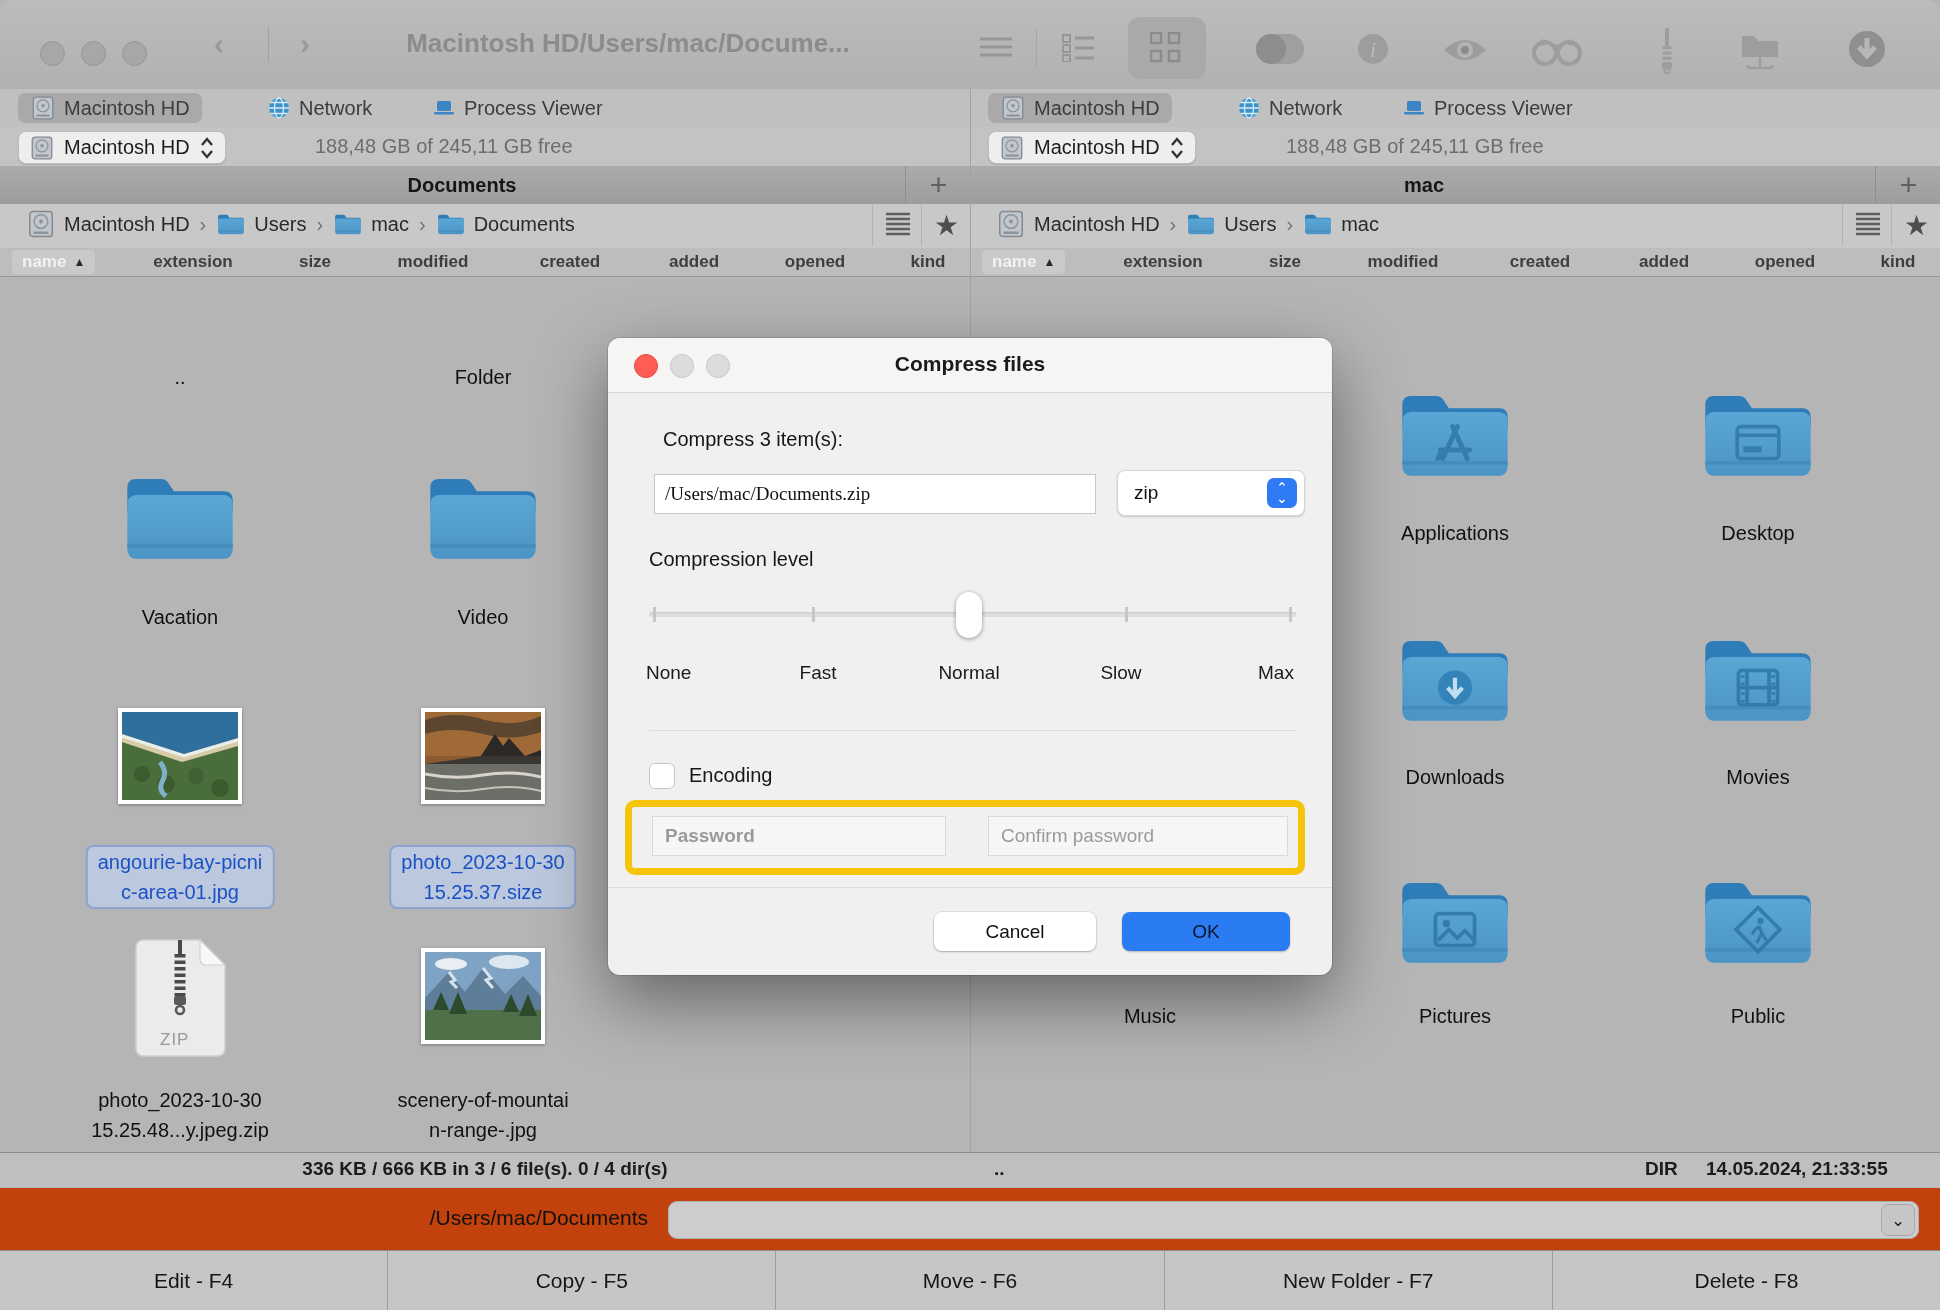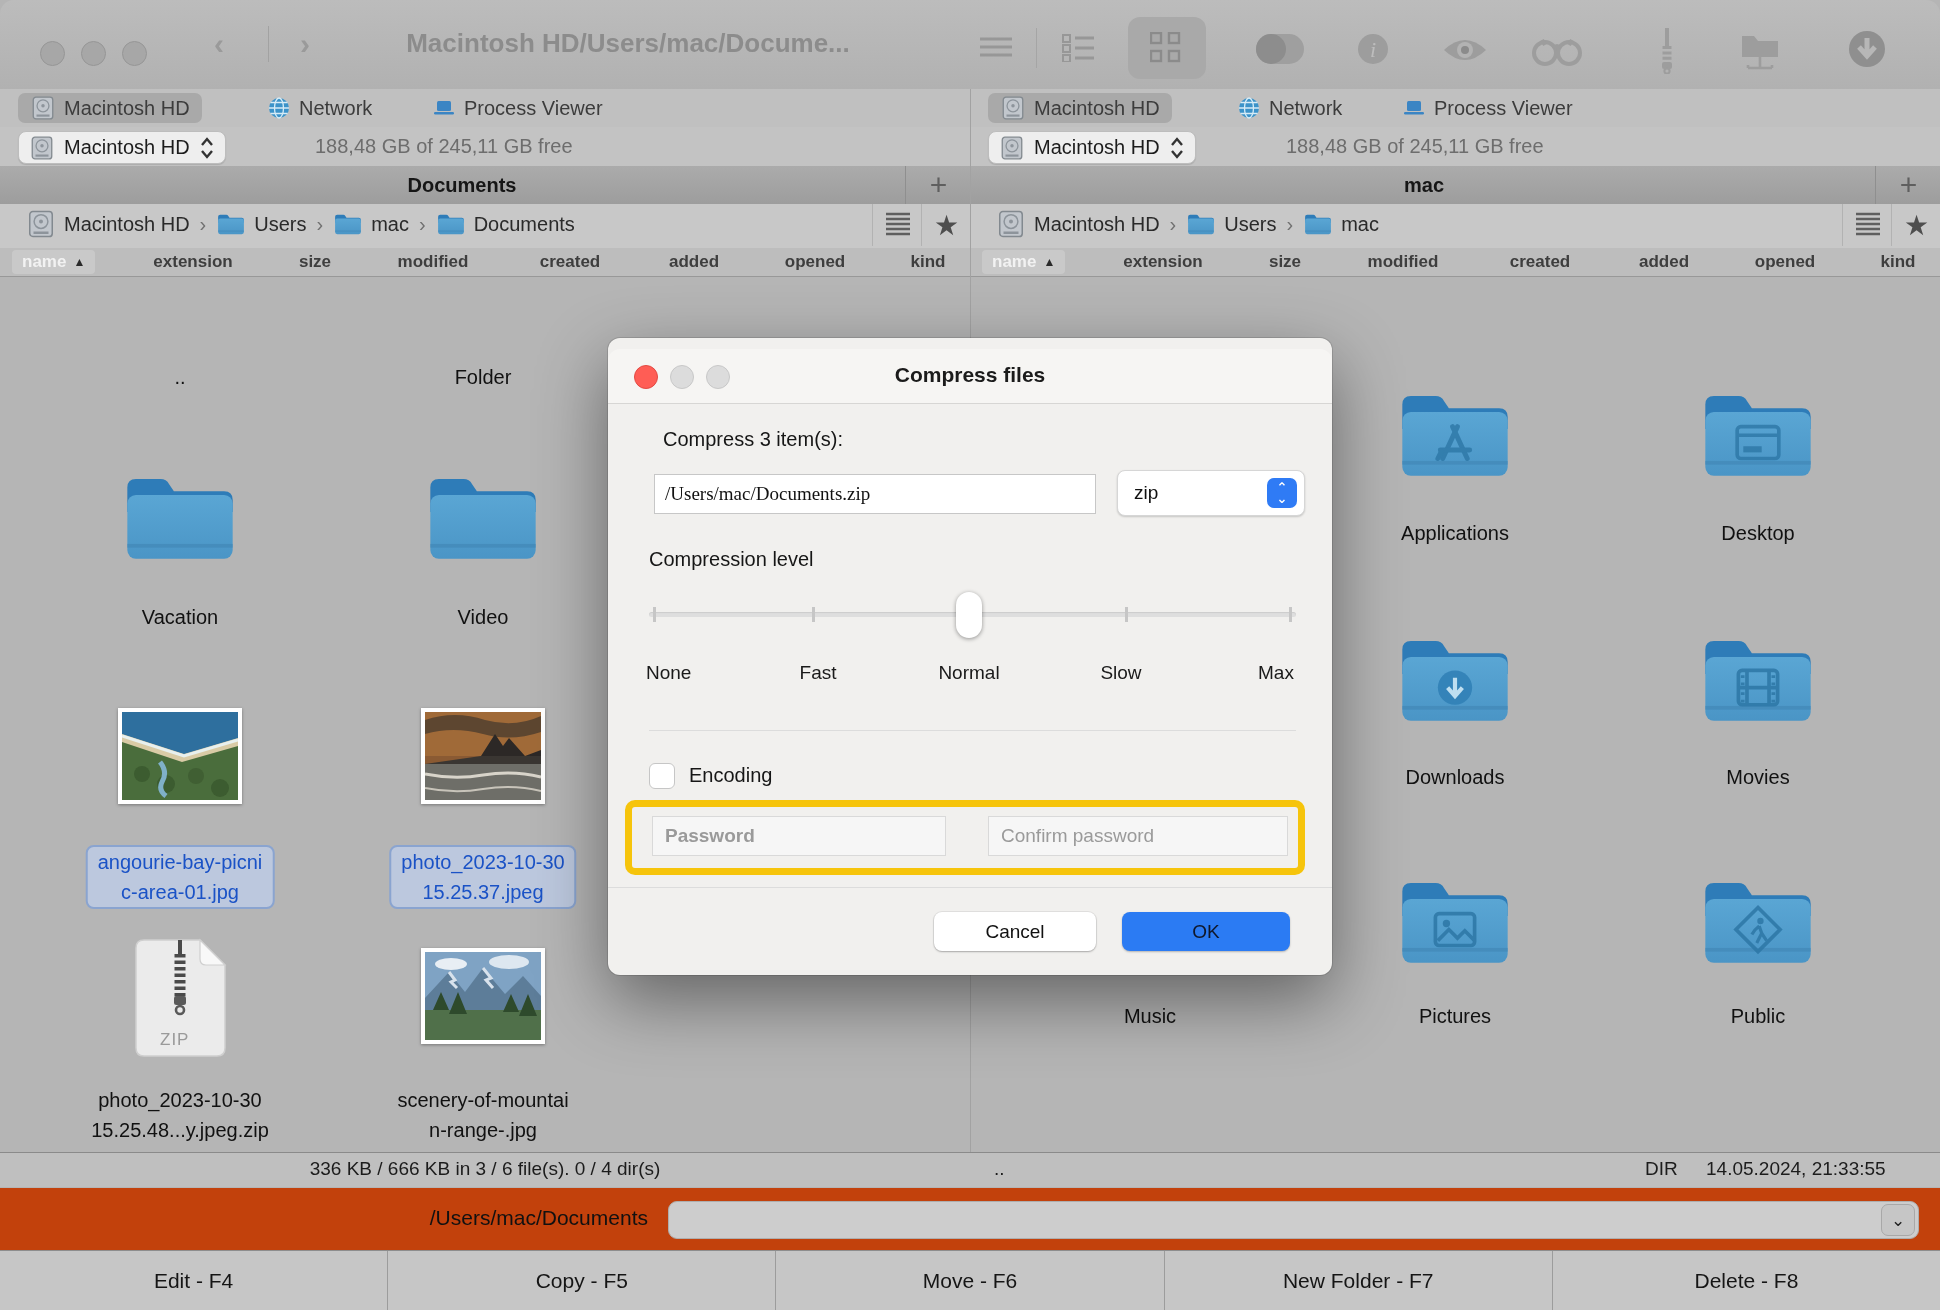--- a/index.html
+++ b/index.html
@@ -42,37 +42,37 @@
   .namePill span.lbl{color:#f2f2f2;font-size:17px;font-weight:bold;}
   .namePill span.tri{color:#2b2b2b;font-size:12px;}
   .paneDivider{left:970px;top:89px;width:1px;height:1097px;background:#a2a2a2;}
   
   .fitemLbl{font-size:20px;color:#111;line-height:30px;text-align:center;white-space:nowrap;}
   .selBox{background:#bcc8de;border:2px solid #8aa4d0;border-radius:8px;padding:0 10px;color:#1a52c6;}
   .selBox div{color:#1a52c6;}
   .thumb{background:#fff;padding:4px;box-shadow:0 1px 3px rgba(0,0,0,.35);}
   .thumb svg{display:block;}
   
-  .statusrow{left:0;top:1152px;width:1940px;height:34px;background:#bfbfbf;border-top:1px solid #8a8a8a;}
+  .statusrow{left:0;top:1152px;width:1940px;height:34px;background:#bfbfbf;border-top:1px solid #8a8a8a;font-weight:bold;}
   .statusTxt{font-size:19px;color:#1c1c1c;white-space:nowrap;}
   .pathrow{left:0;top:1188px;width:1940px;height:64px;background:#c2410c;}
   .pathLbl{font-size:21px;color:#111;}
   .pathInput{height:36px;background:#cdcdcd;border:1px solid #aeaeae;border-radius:9px;}
   .pathDrop{width:32px;height:30px;background:#c6c6c6;border:1px solid #a8a8a8;border-radius:7px;
             display:flex;align-items:center;justify-content:center;font-size:17px;color:#222;}
   .fnrow{left:0;top:1250px;width:1940px;height:60px;background:#c6c6c6;border-top:1px solid #8d8d8d;
          display:flex;}
   .fnBtn{flex:1;display:flex;align-items:center;justify-content:center;font-size:21px;color:#151515;
          border-right:1px solid #9c9c9c;}
   .fnBtn:last-child{border-right:none;}
   
   .dialog{left:608px;top:338px;width:724px;height:637px;background:#f1f0ee;border-radius:12px;
           box-shadow:0 25px 70px rgba(0,0,0,.45),0 0 0 1px rgba(0,0,0,.12);}
   .dlgTitlebar{left:0;top:0;width:724px;height:54px;background:#f6f5f3;border-bottom:1px solid #d7d6d4;
-               border-radius:12px 12px 0 0;margin-top:11px;}
+               border-radius:12px 12px 0 0;}
   .dlgTitle{font-size:21px;font-weight:bold;color:#1b1b1b;}
   .dtl{width:22px;height:22px;border-radius:50%;}
   .dlgLbl{font-size:20px;color:#161616;}
   .dlgInput{background:#fff;border:1px solid #c7c7c7;font-size:19px;color:#111;padding:0 10px;
             box-sizing:border-box;font-family:"Liberation Sans","DejaVu Sans",sans-serif;}
   .zipDD{background:#fff;border:1px solid #d6d6d6;border-radius:8px;box-shadow:0 1px 2px rgba(0,0,0,.18);
          display:flex;align-items:center;}
   .stepper{width:30px;height:30px;background:#2f7bf5;border-radius:7px;display:flex;flex-direction:column;
            align-items:center;justify-content:center;color:#fff;line-height:11px;font-size:13px;font-weight:bold;}
   .track{background:#dedede;border-radius:3px;box-shadow:inset 0 1px 1px rgba(0,0,0,.08);}
@@ -399,21 +399,21 @@
       <path d="M0 8 q30 -10 60 0 q30 8 56 -4 v16 q-30 10 -58 2 q-30 -8 -58 0 Z" fill="#5d4630"></path>
       <path d="M0 52 h116 v36 H0 Z" fill="#6e6e68"></path>
       <path d="M56 44 l14 -22 8 12 6 -8 16 18 16 -6 v14 H56 Z" fill="#2c2826"></path>
       <path d="M0 52 L56 44 h60 v8 H0 Z" fill="#3a3632"></path>
       <path d="M0 62 q30 6 58 1 q30 -5 58 2" stroke="#d8d4ca" stroke-width="3" fill="none"></path>
       <path d="M0 76 q30 6 58 1 q30 -5 58 2" stroke="#c8c4ba" stroke-width="2" fill="none"></path>
     </svg>
   </div>
   <div class="abs selBox cx" style="left:483px;top:845px">
     <div class="fitemLbl">photo_2023-10-30</div>
-    <div class="fitemLbl">15.25.37.jpeg</div>
+    <div class="fitemLbl">15.25.37.size</div>
   </div>
 
   <div class="abs" style="left:128px;top:938px">
     <svg width="105" height="128" viewBox="0 0 105 128">
       <path d="M8 10 q0-8 8-8 H72 L97 27 v83 q0 8 -8 8 H16 q-8 0 -8 -8 Z" fill="#ebebeb" stroke="#cfcfcf" stroke-width="1.5"></path>
       <path d="M72 2 L97 27 H78 q-6 0 -6 -6 Z" fill="#f8f8f8" stroke="#cfcfcf" stroke-width="1.2"></path>
       <path d="M52 2 v14" stroke="#4a4a4a" stroke-width="4"></path>
       <path d="M52 16 v44" stroke="#4a4a4a" stroke-width="11" stroke-dasharray="3.5 3"></path>
       <rect x="46" y="58" width="12" height="9" rx="2.5" fill="#5a5a5a"></rect>
       <circle cx="52" cy="72" r="4" fill="none" stroke="#5a5a5a" stroke-width="2.6"></circle>

